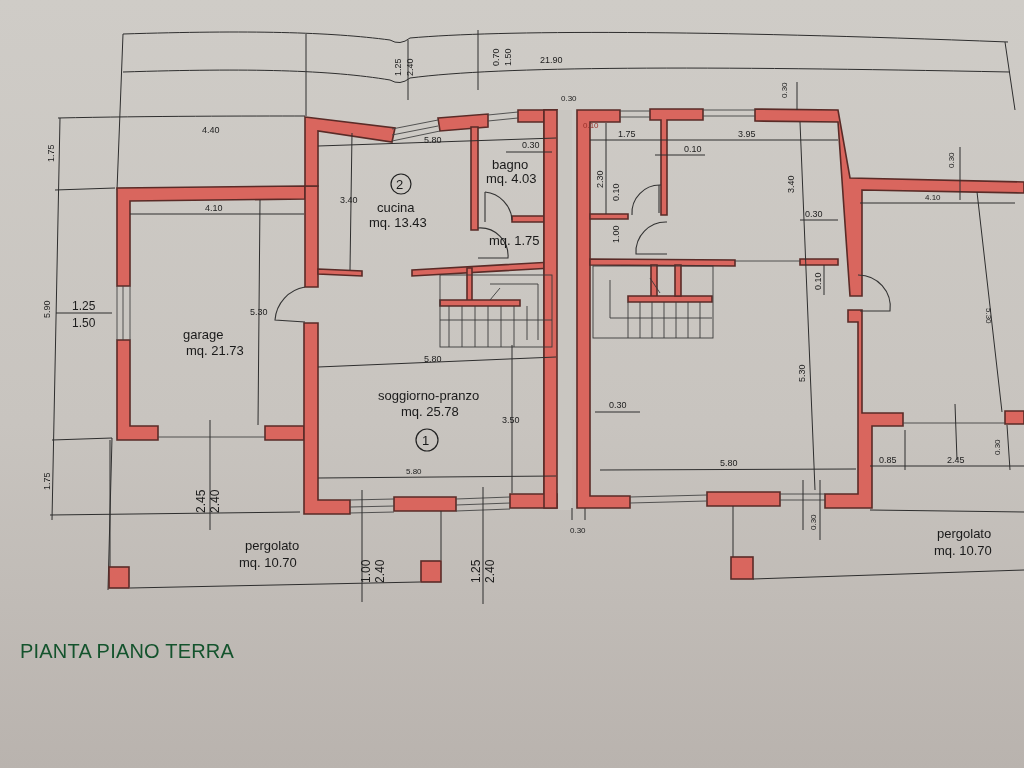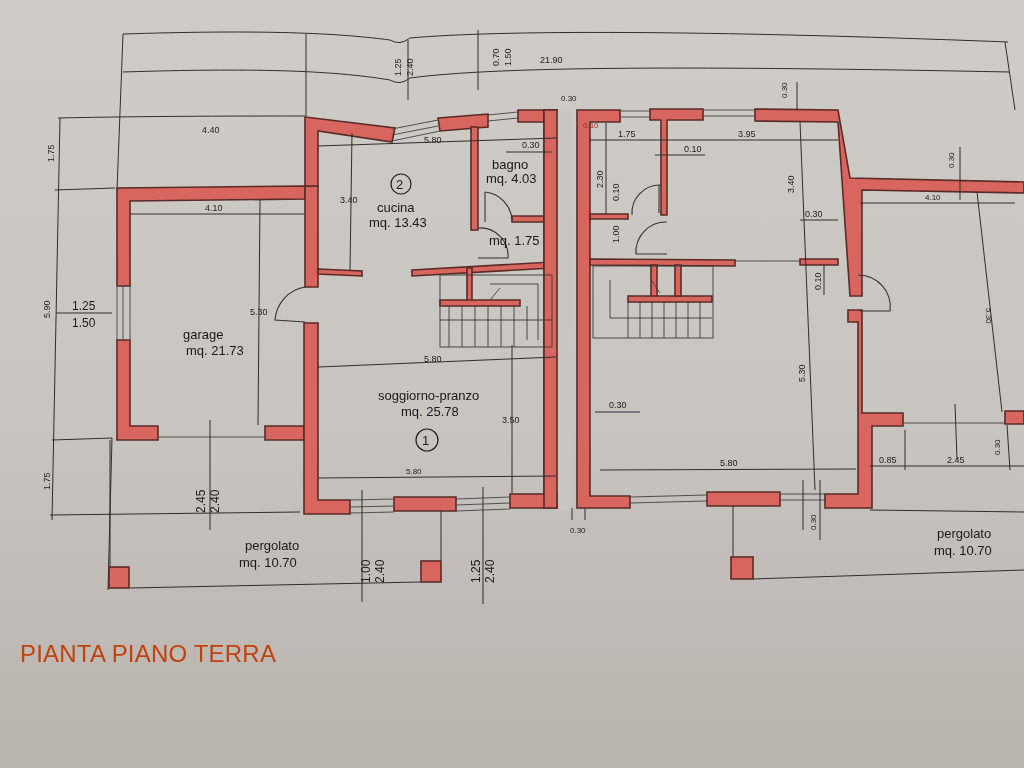--- a/index.html
+++ b/index.html
@@ -15,21 +15,21 @@
   .dim { stroke:#2e2e2e; stroke-width:1; fill:none; }
   .thin { stroke:#3a3a3a; stroke-width:0.9; fill:none; }
   .door { stroke:#333; stroke-width:1.1; fill:none; }
   .win { stroke:#444; stroke-width:0.9; fill:none; }
   .t-sm { font-size:9px; fill:#222; font-family:"Liberation Sans", sans-serif; }
   .t-md { font-size:12px; fill:#1c1c1c; font-family:"Liberation Sans", sans-serif; }
   .t-room { font-size:13px; fill:#1a1a1a; font-family:"Liberation Sans", sans-serif; }
   .circle-num { fill:none; stroke:#222; stroke-width:1.2; }
   .title {
     position:absolute; left:20px; top:640px;
-    font-size:24px; color:#c2410c; letter-spacing:0.2px;
+    font-size:20px; color:#14532d; letter-spacing:0.2px;
     font-family:"Liberation Sans", sans-serif;
   }
 </style>
 </head>
 <body>
 
 <svg id="plan" viewBox="0 0 1024 768" xmlns="http://www.w3.org/2000/svg">
 
   <g>
     <path class="dim" d="M123 34 C 250 30, 330 32, 390 40 Q 400 46, 410 38 C 500 30, 700 30, 1008 42"></path>

